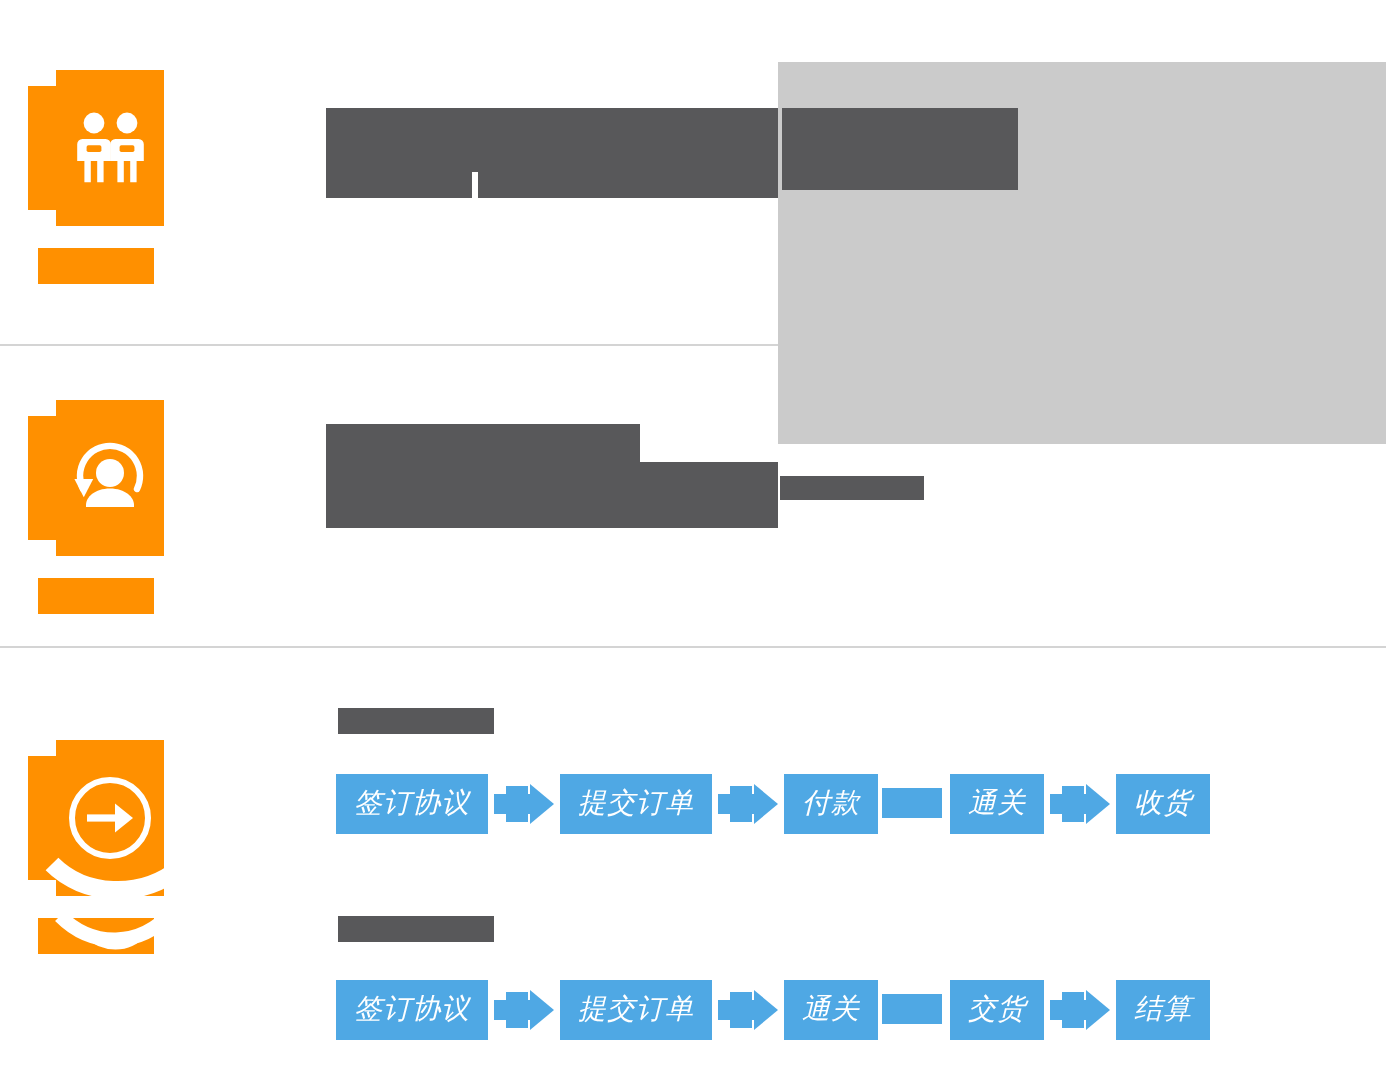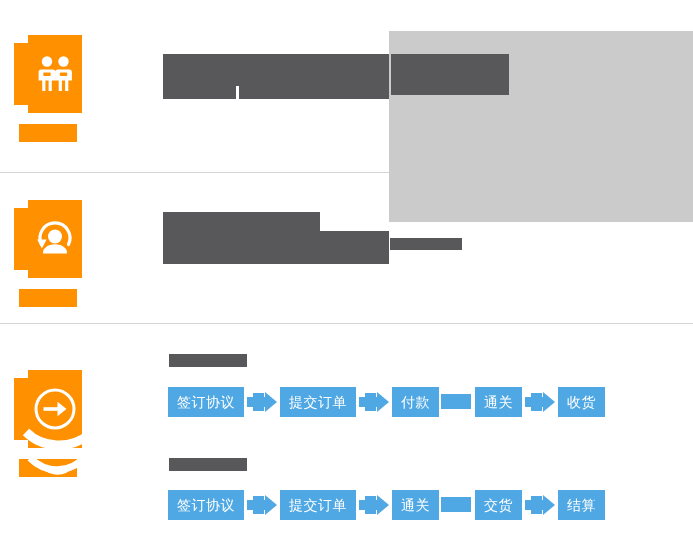--- a/index.html
+++ b/index.html
@@ -101,20 +101,21 @@
     position: absolute;
     pointer-events: none;
   }
 
   
   .flow-row {
     position: absolute;
     left: 168px;
     display: flex;
     align-items: center;
+    font-style: italic;
   }
   .flow-1 { top: 387px; }
   .flow-2 { top: 490px; }
 
   .flow-label {
     position: absolute;
     left: 169px;
     width: 78px;
     height: 13px;
     background: #58585a;

